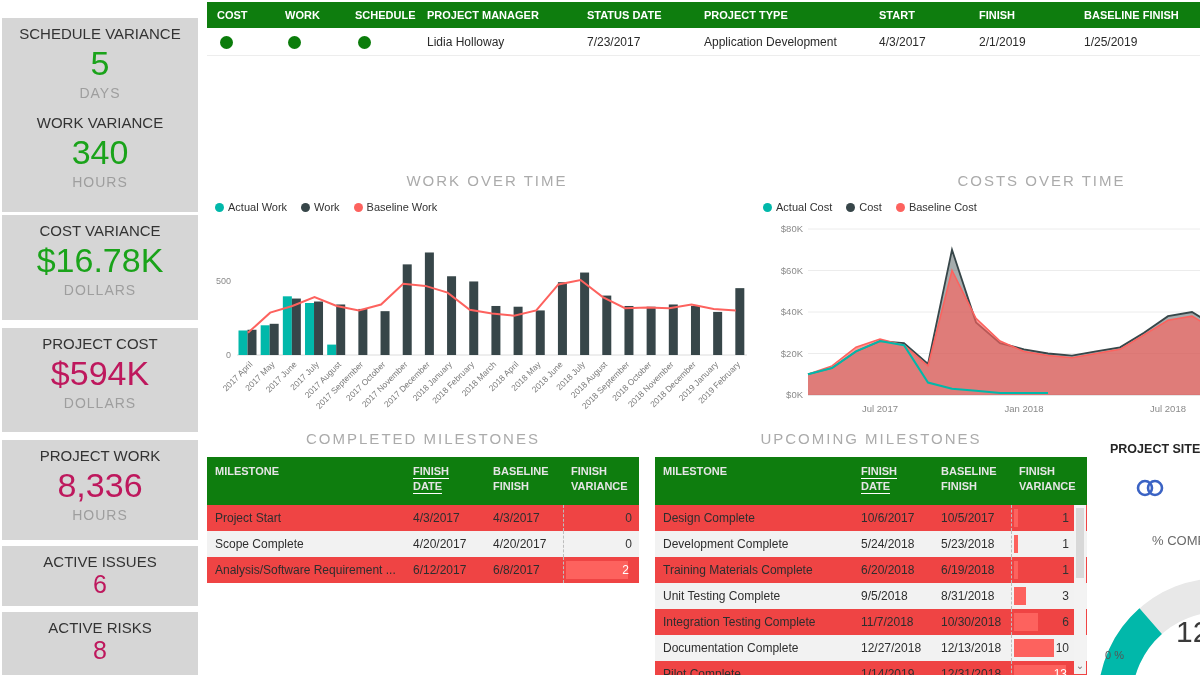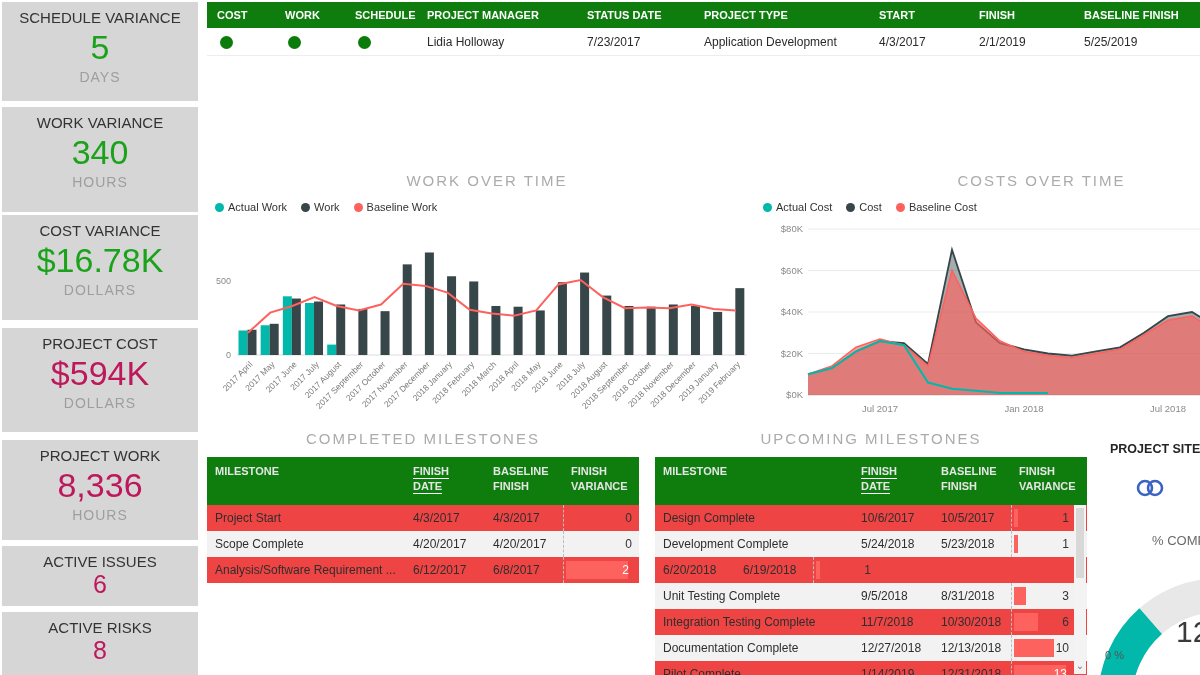--- a/index.html
+++ b/index.html
@@ -63,21 +63,21 @@
   .gauge-svg{position:absolute;left:0;top:120px}
   .gauge-value{position:absolute;left:86px;top:185px;font-size:30px;color:#3a3a3a;white-space:nowrap}
   .gauge-min{position:absolute;left:15px;top:219px;font-size:11px;color:#555}
 </style>
 </head>
 <body>
 
 <div class="dashboard">
 
   <aside>
-      <div class="kpi-card" style="top: 2px; height: 99px; text-align: center;">
+      <div class="kpi-card" style="top: 18px; height: 99px; text-align: center;">
         <div class="kpi-title">SCHEDULE VARIANCE</div>
         <div class="kpi-value green">5</div>
         <div class="kpi-unit">DAYS</div>
       </div>
       <div class="kpi-card" style="top: 107px; height: 105px;">
         <div class="kpi-title">WORK VARIANCE</div>
         <div class="kpi-value green">340</div>
         <div class="kpi-unit">HOURS</div>
       </div>
       <div class="kpi-card" style="top: 215px; height: 105px;">
@@ -119,21 +119,21 @@
       </div>
     <div class="pt-row">
         <div class="pt-cell" style="width: 68px;"><span class="dot"></span></div>
         <div class="pt-cell" style="width: 70px;"><span class="dot"></span></div>
         <div class="pt-cell" style="width: 72px;"><span class="dot"></span></div>
         <div class="pt-cell" style="width: 160px;">Lidia Holloway</div>
         <div class="pt-cell" style="width: 117px;">7/23/2017</div>
         <div class="pt-cell" style="width: 175px;">Application Development</div>
         <div class="pt-cell" style="width: 100px;">4/3/2017</div>
         <div class="pt-cell" style="width: 105px;">2/1/2019</div>
-        <div class="pt-cell" style="width: 124px;">5/25/2019</div>
+        <div class="pt-cell" style="width: 124px;">1/25/2019</div>
       </div>
   </div>
 
   <section class="work-section">
     <div class="section-title">WORK OVER TIME</div>
     <div class="legend">
         <span class="legend-item">
           <span class="legend-dot" style="background: rgb(1, 184, 170);"></span>
           <span>Actual Work</span>
         </span>
@@ -304,20 +304,21 @@
           <div class="m-row alt">
             <div class="m-cell body" style="width: 198px;">Development Complete</div>
             <div class="m-cell body" style="width: 80px;">5/24/2018</div>
             <div class="m-cell body" style="width: 78px;">5/23/2018</div>
             <div class="m-cell body variance" style="width: 74px;">
               <div class="vbar" style="width: 4px;"></div>
               <span class="vnum">1</span>
             </div>
           </div>
           <div class="m-row">
+            <div class="m-cell body" style="width: 198px;">Training Materials Complete</div>
             <div class="m-cell body" style="width: 80px;">6/20/2018</div>
             <div class="m-cell body" style="width: 78px;">6/19/2018</div>
             <div class="m-cell body variance" style="width: 74px;">
               <div class="vbar" style="width: 4px;"></div>
               <span class="vnum">1</span>
             </div>
           </div>
           <div class="m-row alt">
             <div class="m-cell body" style="width: 198px;">Unit Testing Complete</div>
             <div class="m-cell body" style="width: 80px;">9/5/2018</div>

